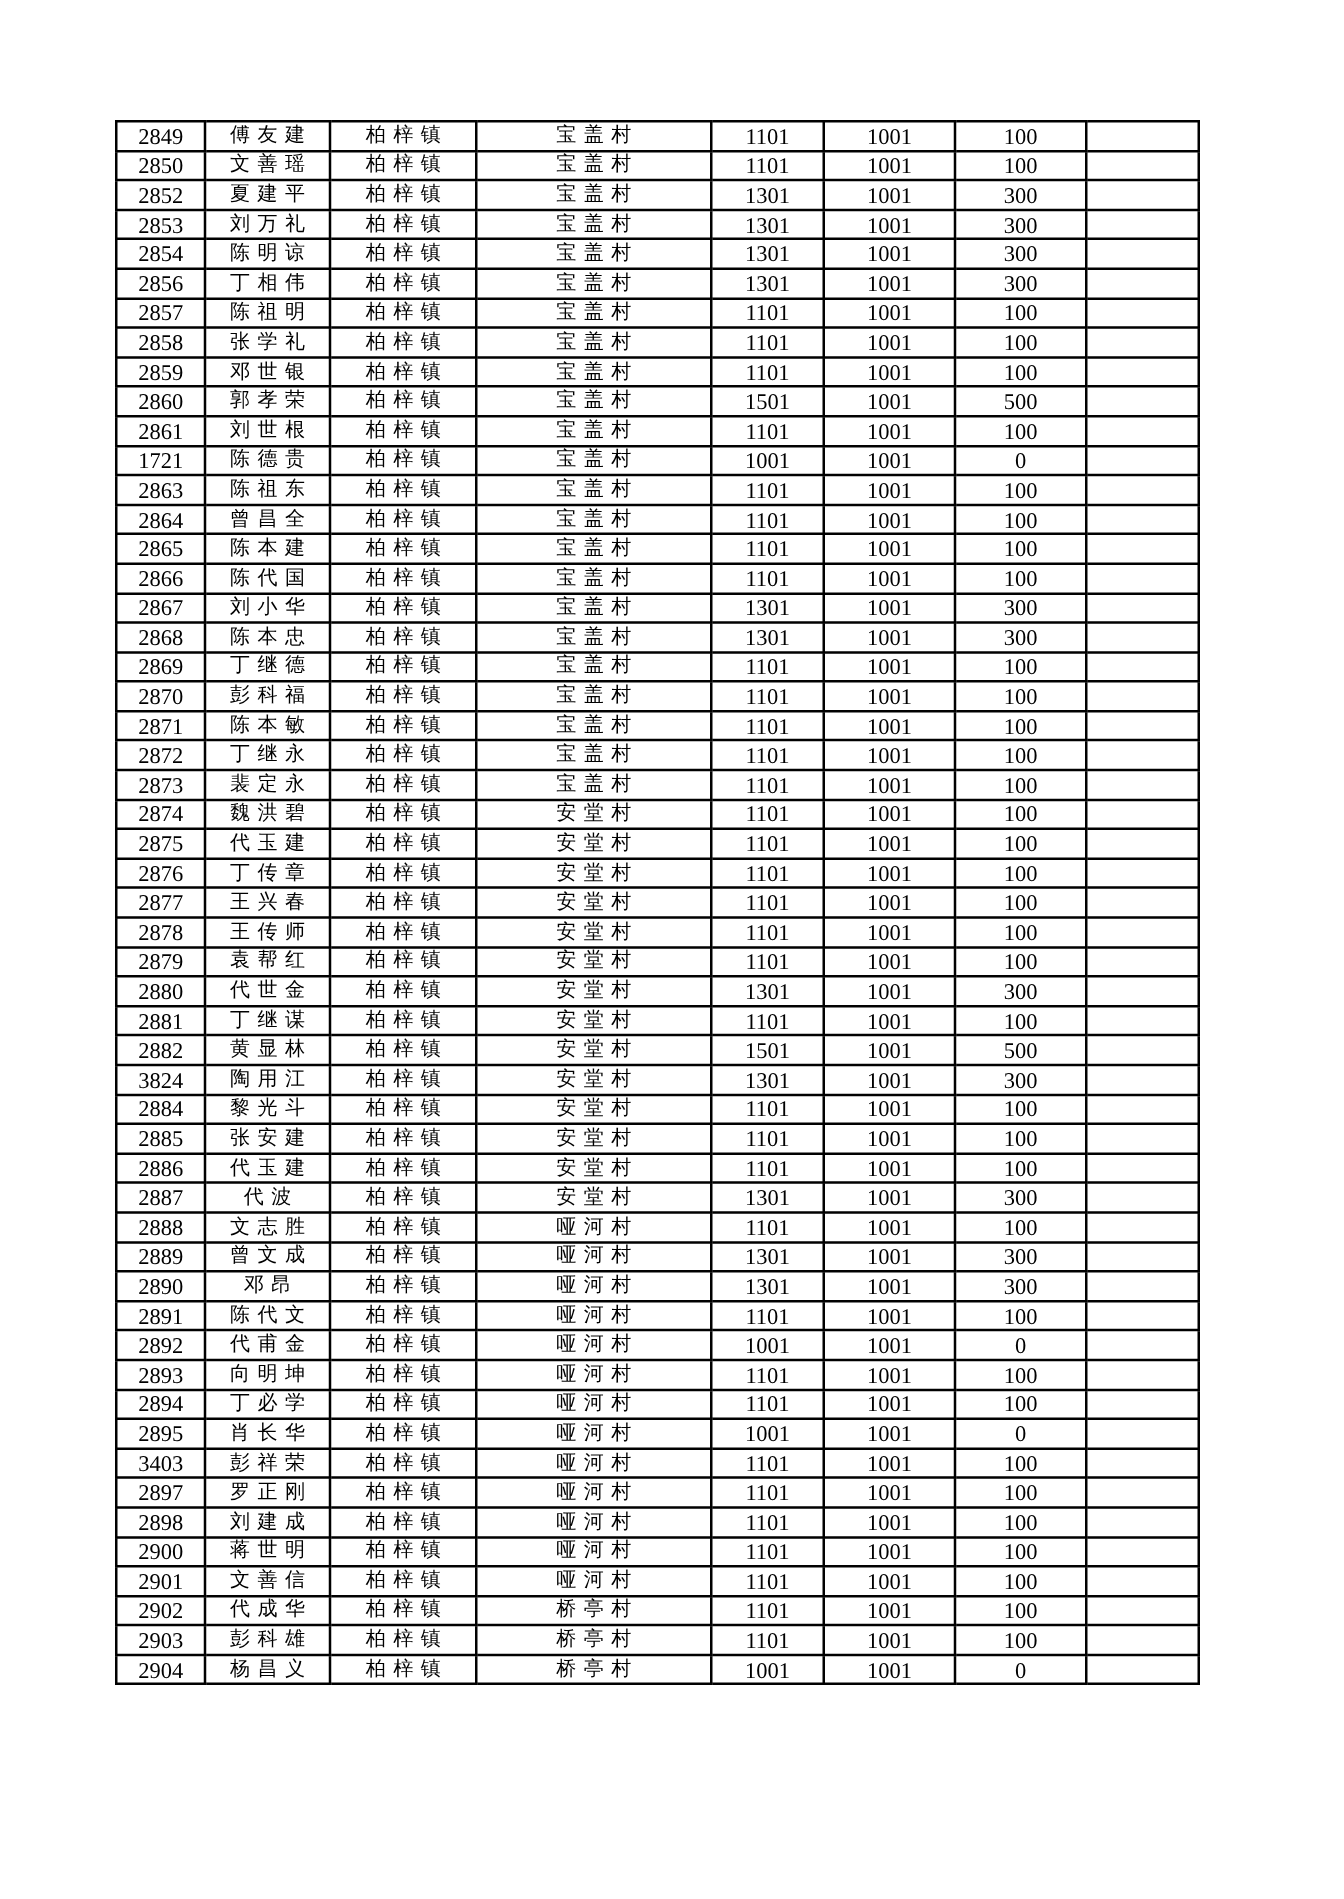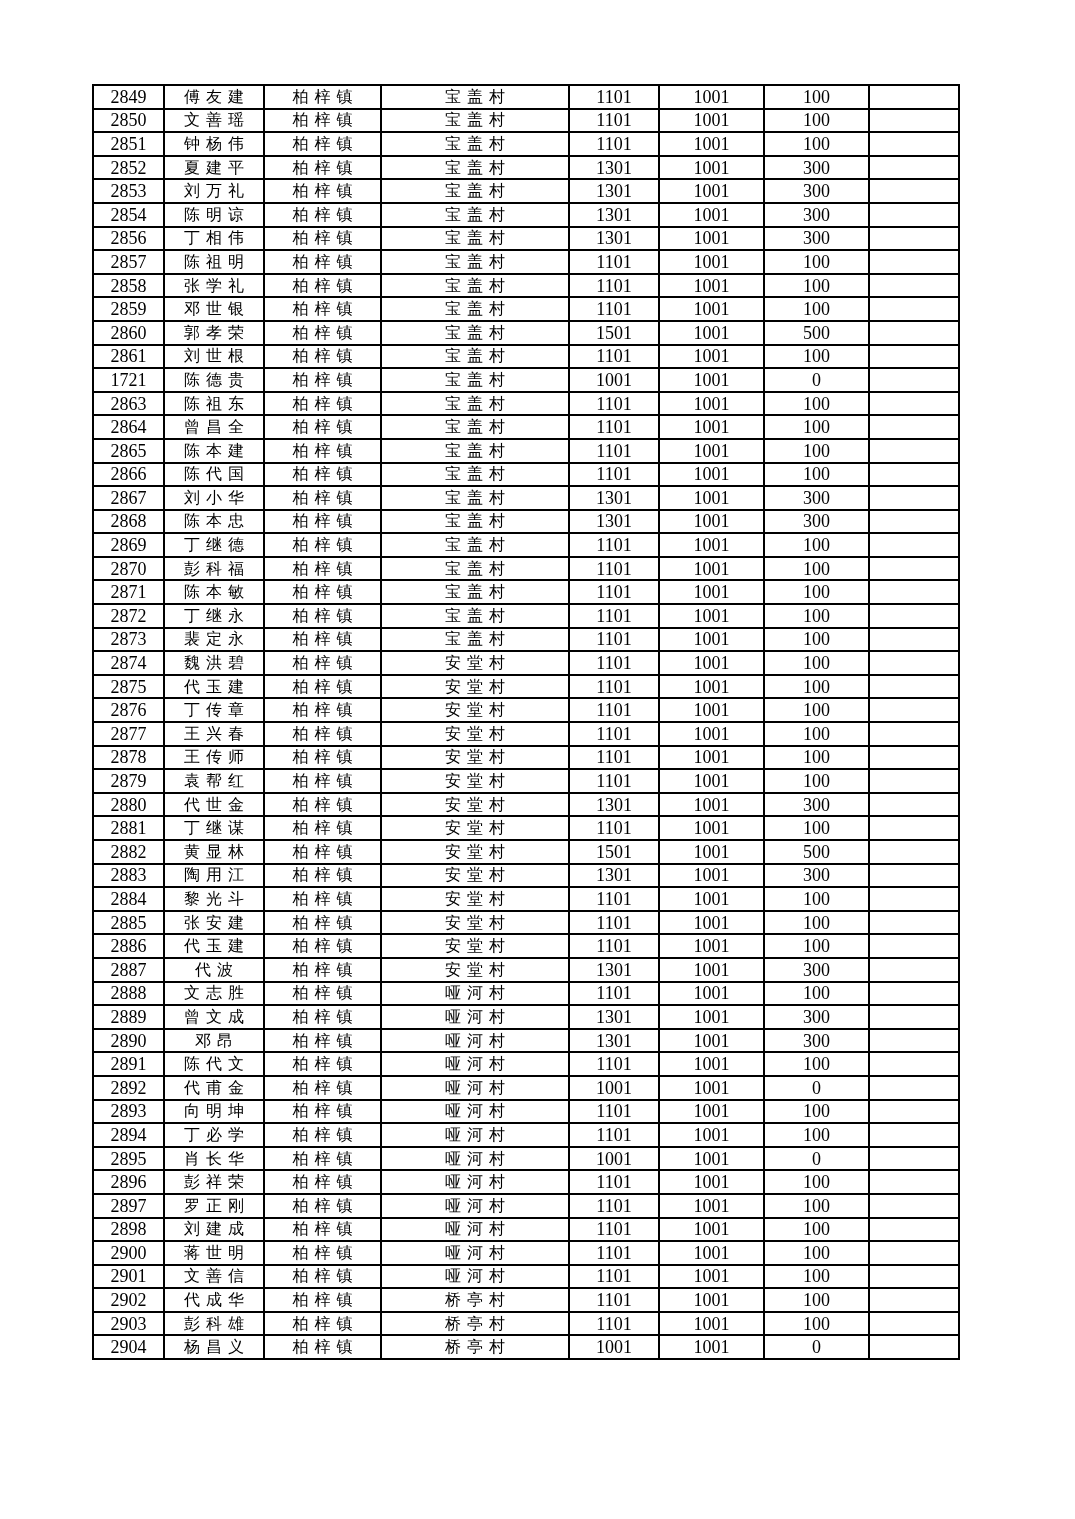--- a/index.html
+++ b/index.html
@@ -10,21 +10,21 @@
   .page {
     position: relative;
     width: 1075px;
     height: 1519px;
     background: #ffffff;
     overflow: hidden;
   }
   table.roster {
     position: absolute;
     left: 92px;
-    top: 84px;
+    top: 96px;
     border-collapse: collapse;
     table-layout: fixed;
   }
   table.roster tr {
     height: 23.6px;
   }
   table.roster td {
     border: 2px solid #000000;
     padding: 0;
     margin: 0;
@@ -81,30 +81,20 @@
           <td>2850</td>
           <td class="cjk">文善瑶</td>
           <td class="cjk">柏梓镇</td>
           <td class="cjk">宝盖村</td>
           <td>1101</td>
           <td>1001</td>
           <td>100</td>
           <td></td>
         </tr>
         <tr>
-          <td>2851</td>
-          <td class="cjk">钟杨伟</td>
-          <td class="cjk">柏梓镇</td>
-          <td class="cjk">宝盖村</td>
-          <td>1101</td>
-          <td>1001</td>
-          <td>100</td>
-          <td></td>
-        </tr>
-        <tr>
           <td>2852</td>
           <td class="cjk">夏建平</td>
           <td class="cjk">柏梓镇</td>
           <td class="cjk">宝盖村</td>
           <td>1301</td>
           <td>1001</td>
           <td>300</td>
           <td></td>
         </tr>
         <tr>
@@ -391,21 +381,21 @@
           <td>2882</td>
           <td class="cjk">黄显林</td>
           <td class="cjk">柏梓镇</td>
           <td class="cjk">安堂村</td>
           <td>1501</td>
           <td>1001</td>
           <td>500</td>
           <td></td>
         </tr>
         <tr>
-          <td>2883</td>
+          <td>3824</td>
           <td class="cjk">陶用江</td>
           <td class="cjk">柏梓镇</td>
           <td class="cjk">安堂村</td>
           <td>1301</td>
           <td>1001</td>
           <td>300</td>
           <td></td>
         </tr>
         <tr>
           <td>2884</td>
@@ -521,21 +511,21 @@
           <td>2895</td>
           <td class="cjk">肖长华</td>
           <td class="cjk">柏梓镇</td>
           <td class="cjk">哑河村</td>
           <td>1001</td>
           <td>1001</td>
           <td>0</td>
           <td></td>
         </tr>
         <tr>
-          <td>2896</td>
+          <td>3403</td>
           <td class="cjk">彭祥荣</td>
           <td class="cjk">柏梓镇</td>
           <td class="cjk">哑河村</td>
           <td>1101</td>
           <td>1001</td>
           <td>100</td>
           <td></td>
         </tr>
         <tr>
           <td>2897</td>

